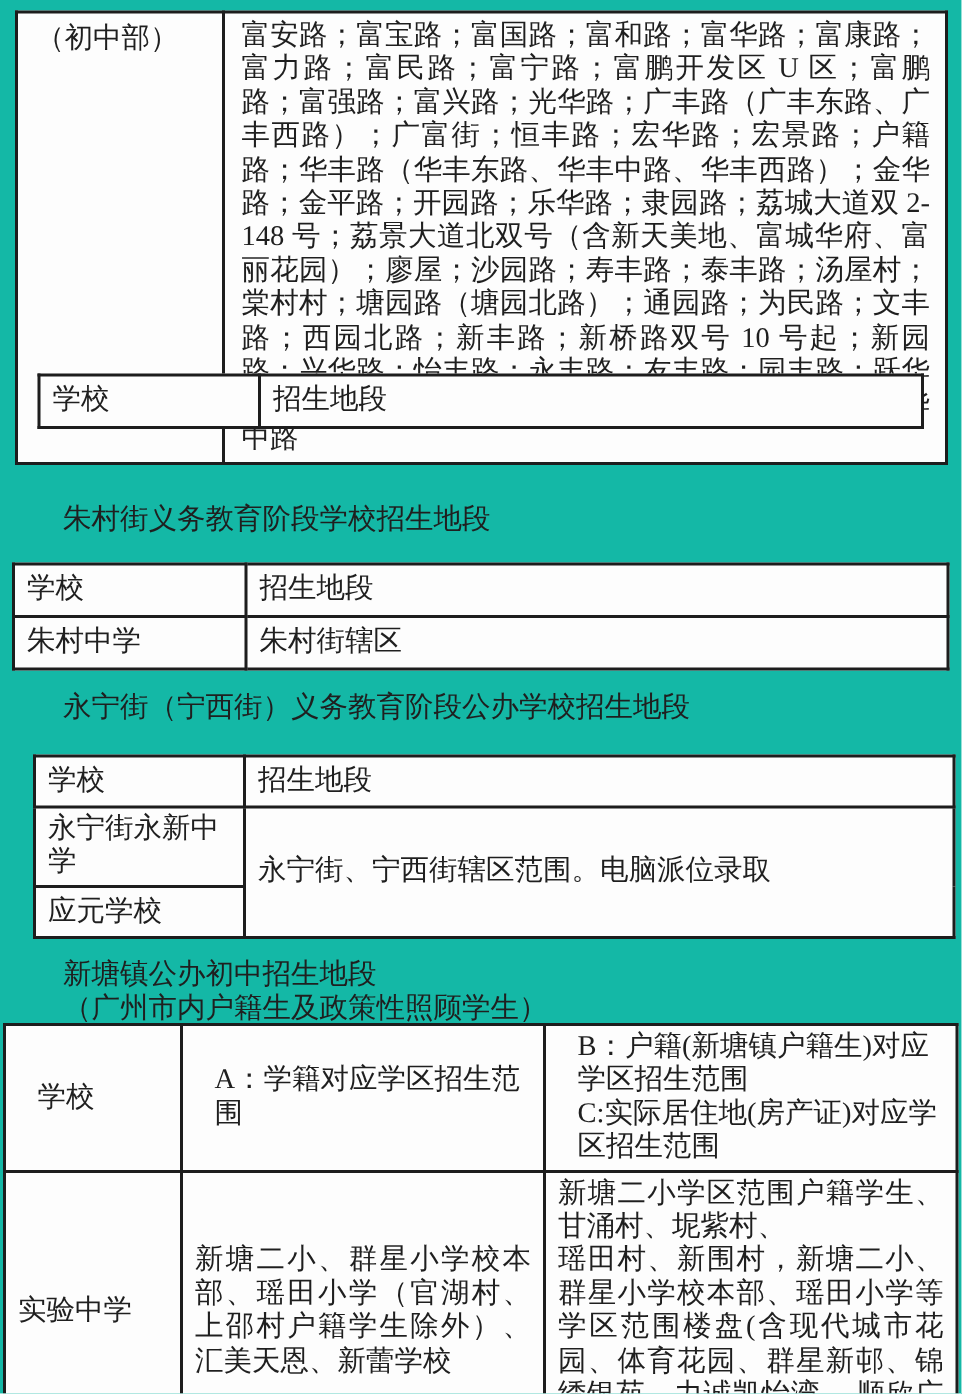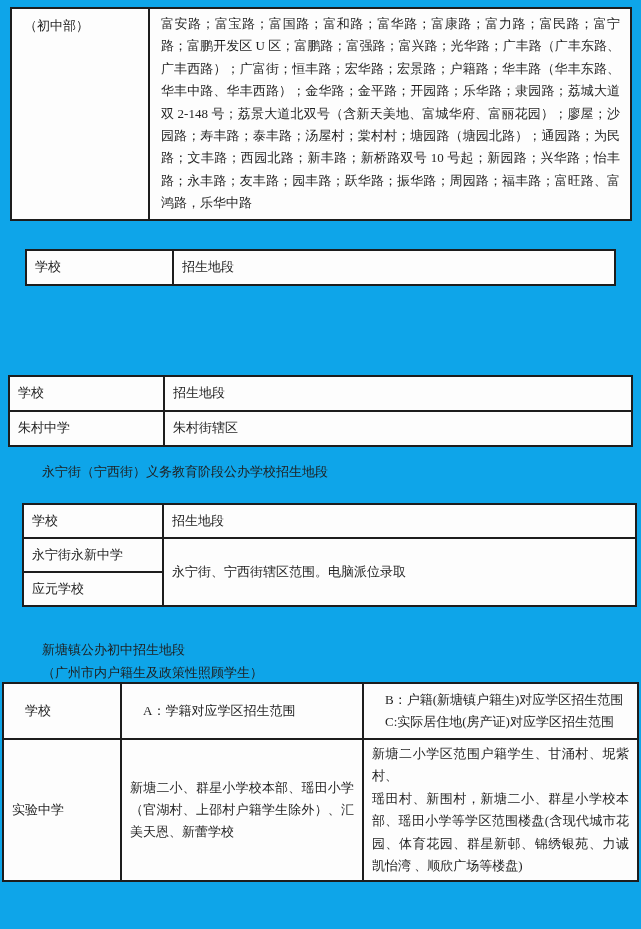--- a/index.html
+++ b/index.html
@@ -1,23 +1,23 @@
 <!DOCTYPE html>
 <html><head>
 <meta charset="utf-8">
 <style>
   html,body{margin:0;padding:0;background:#ffffff;}
   .page{
     position:relative;
     width:641px;height:929px;
     overflow:hidden;
-    background:#0ea5e9;
+    background:#14b8a6;
     color:#1f1f1f;
     font-family:"Liberation Serif","DejaVu Serif",serif;
-    font-size:13px;
+    font-size:19px;
     line-height:22.4px;
   }
   table{border-collapse:collapse;table-layout:fixed;position:absolute;background:#fdfdfd;}
   td{border:2px solid #1d1d1d;padding:3px 8px;vertical-align:middle;overflow:hidden;}
   .heading{position:absolute;left:42px;white-space:nowrap;}
   .justify{text-align:justify;text-justify:inter-ideograph;}
   .preline{white-space:pre-line;}
   .vtop{vertical-align:top;}
   
   .t1{top:7px;left:10px;width:622px;}
@@ -65,20 +65,21 @@
         <col>
       </colgroup>
     <tbody>
         <tr>
       <td>学校</td>
       <td>招生地段</td>
     </tr>
   </tbody>
     </table>
 
+  <div class="heading h2">朱村街义务教育阶段学校招生地段</div>
   <table class="t3">
     <colgroup>
         <col style="width:155px">
         <col>
       </colgroup>
     <tbody>
         <tr>
       <td>学校</td>
       <td>招生地段</td>
     </tr>

